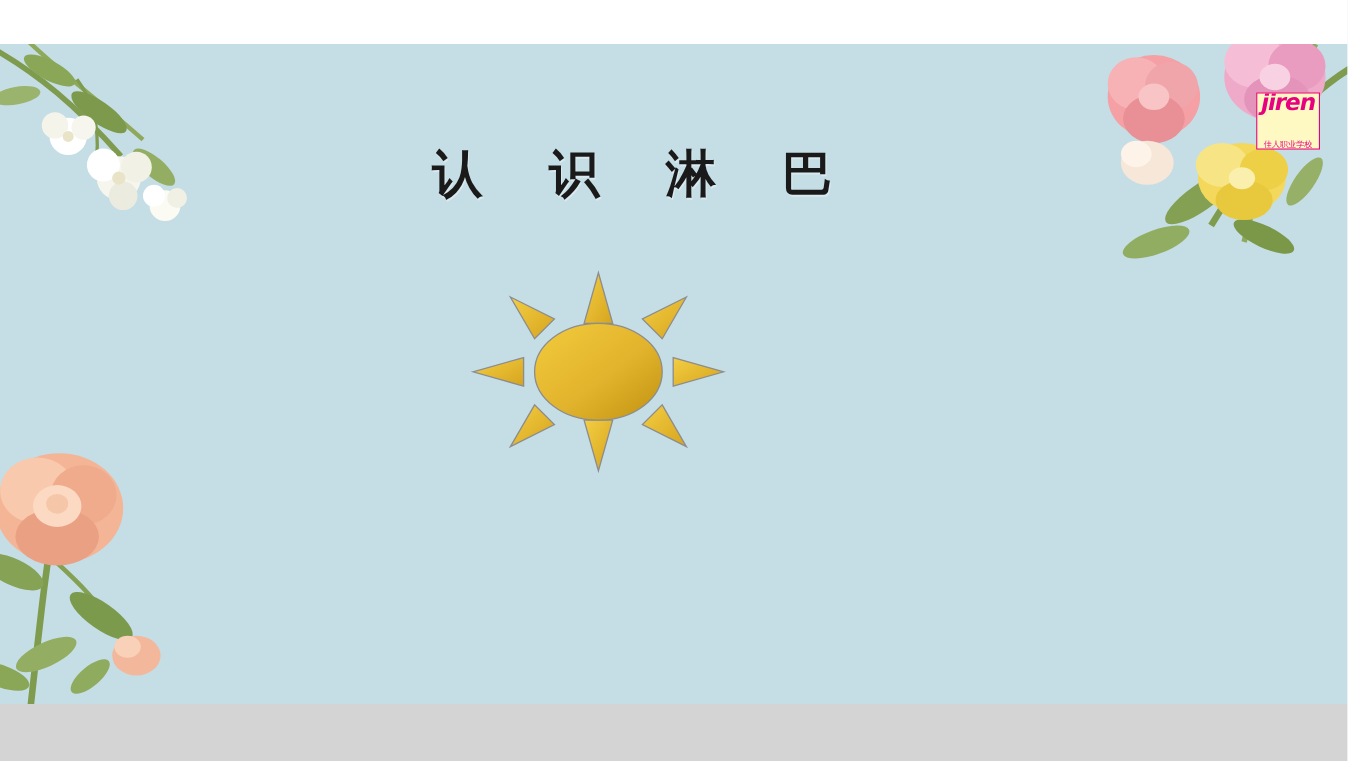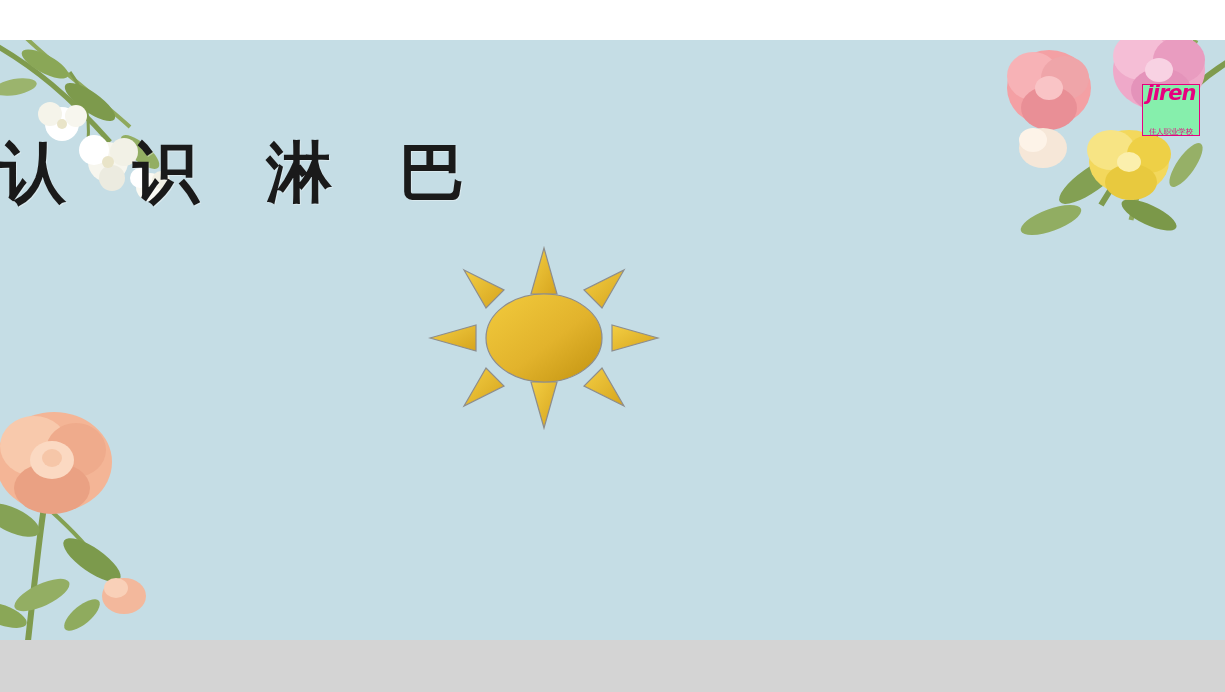--- a/index.html
+++ b/index.html
@@ -54,46 +54,48 @@
   #floral-top-left  { left: -10px; top: -8px;  width: 230px; height: 190px; }
   #floral-top-right { right: -6px; top: -10px; width: 250px; height: 220px; }
   #floral-bottom-left { left: -18px; bottom: -10px; width: 200px; height: 250px; }
 
   
   #slide-title {
     position: absolute;
     left: 0;
     top: 88px;
     width: 1100px;
+    text-align: center;
     font-family: "DejaVu Sans", "Liberation Sans", sans-serif;
-    font-size: 66px;
+    font-size: 46px;
     font-weight: bold;
     letter-spacing: 22px;
     color: #1a1a1a;
     text-shadow: 1px 1px 0 rgba(255,255,255,0.35);
     white-space: nowrap;
+    padding-left: 36px;
   }
 
   
   #sun-graphic {
     position: absolute;
     left: 428px;
     top: 188px;
     width: 232px;
     height: 220px;
   }
 
   
   #school-logo {
     position: absolute;
     right: 25px;
     top: 44px;
     width: 58px;
     height: 52px;
-    background: #86efac;
+    background: #fef9c3;
     border: 1px solid #e7007f;
     box-sizing: border-box;
     display: flex;
     flex-direction: column;
     align-items: center;
     justify-content: center;
     overflow: hidden;
     gap: 20px;
   }
   #school-logo-mark {

